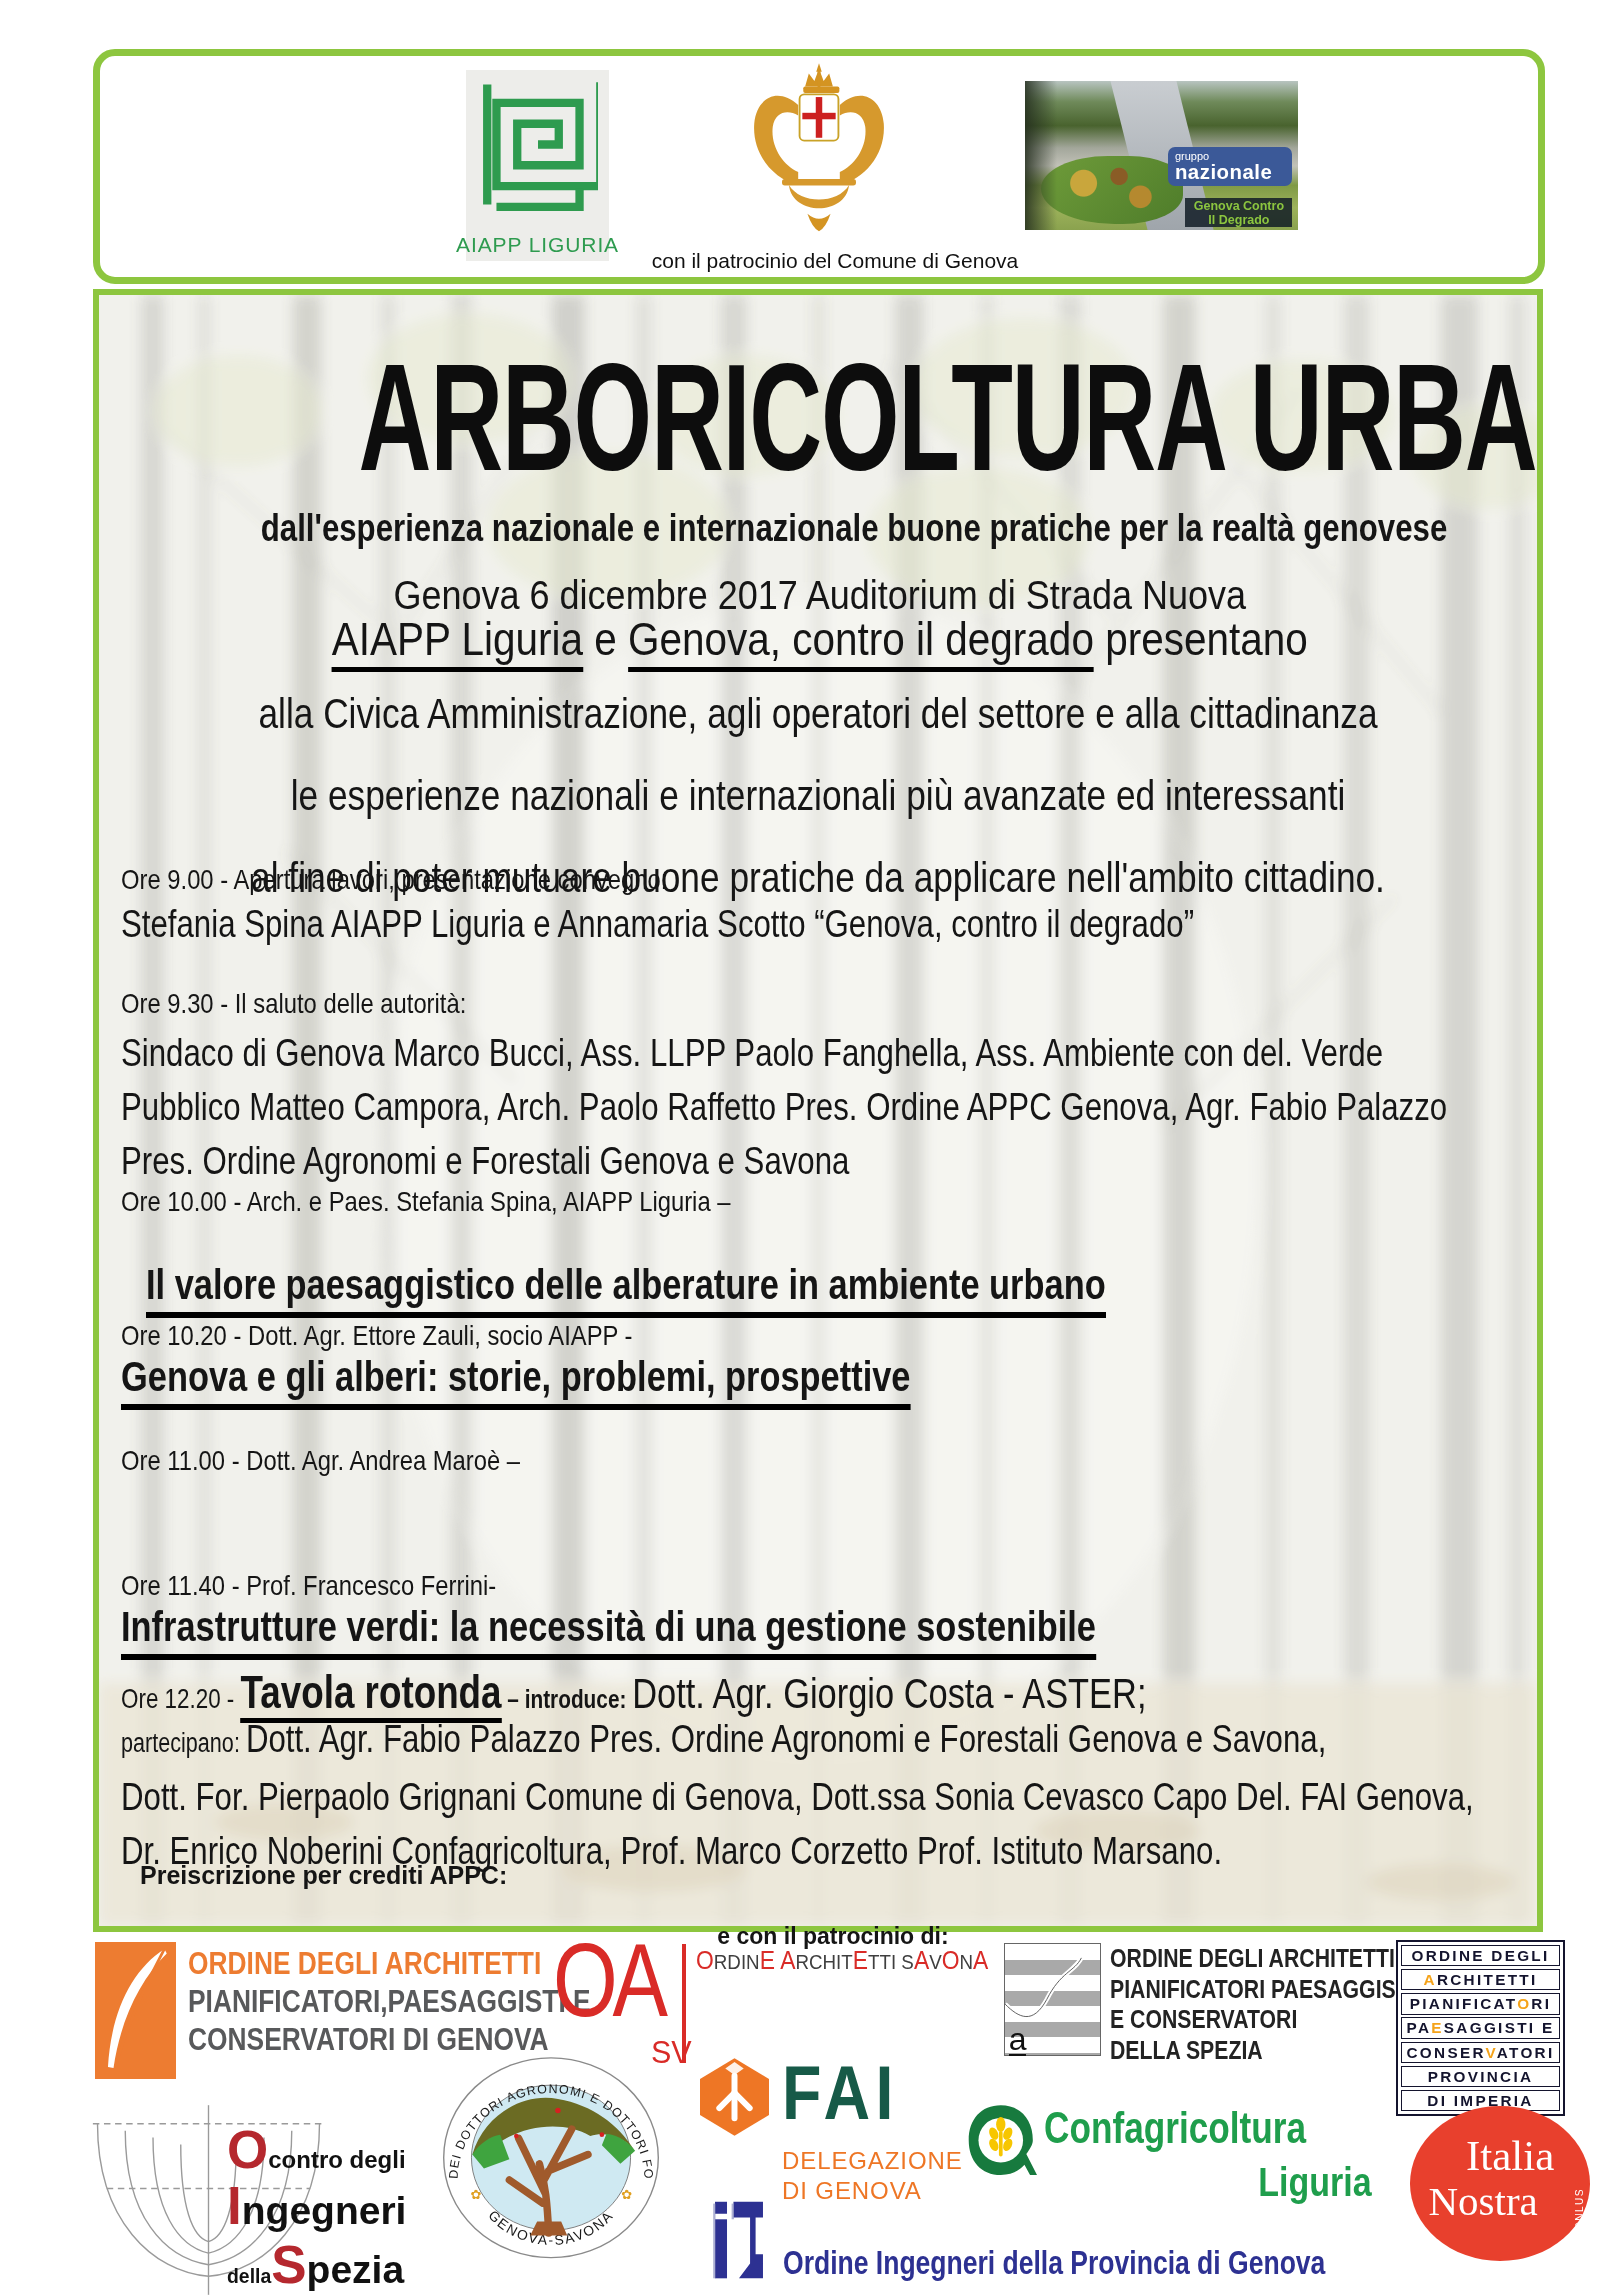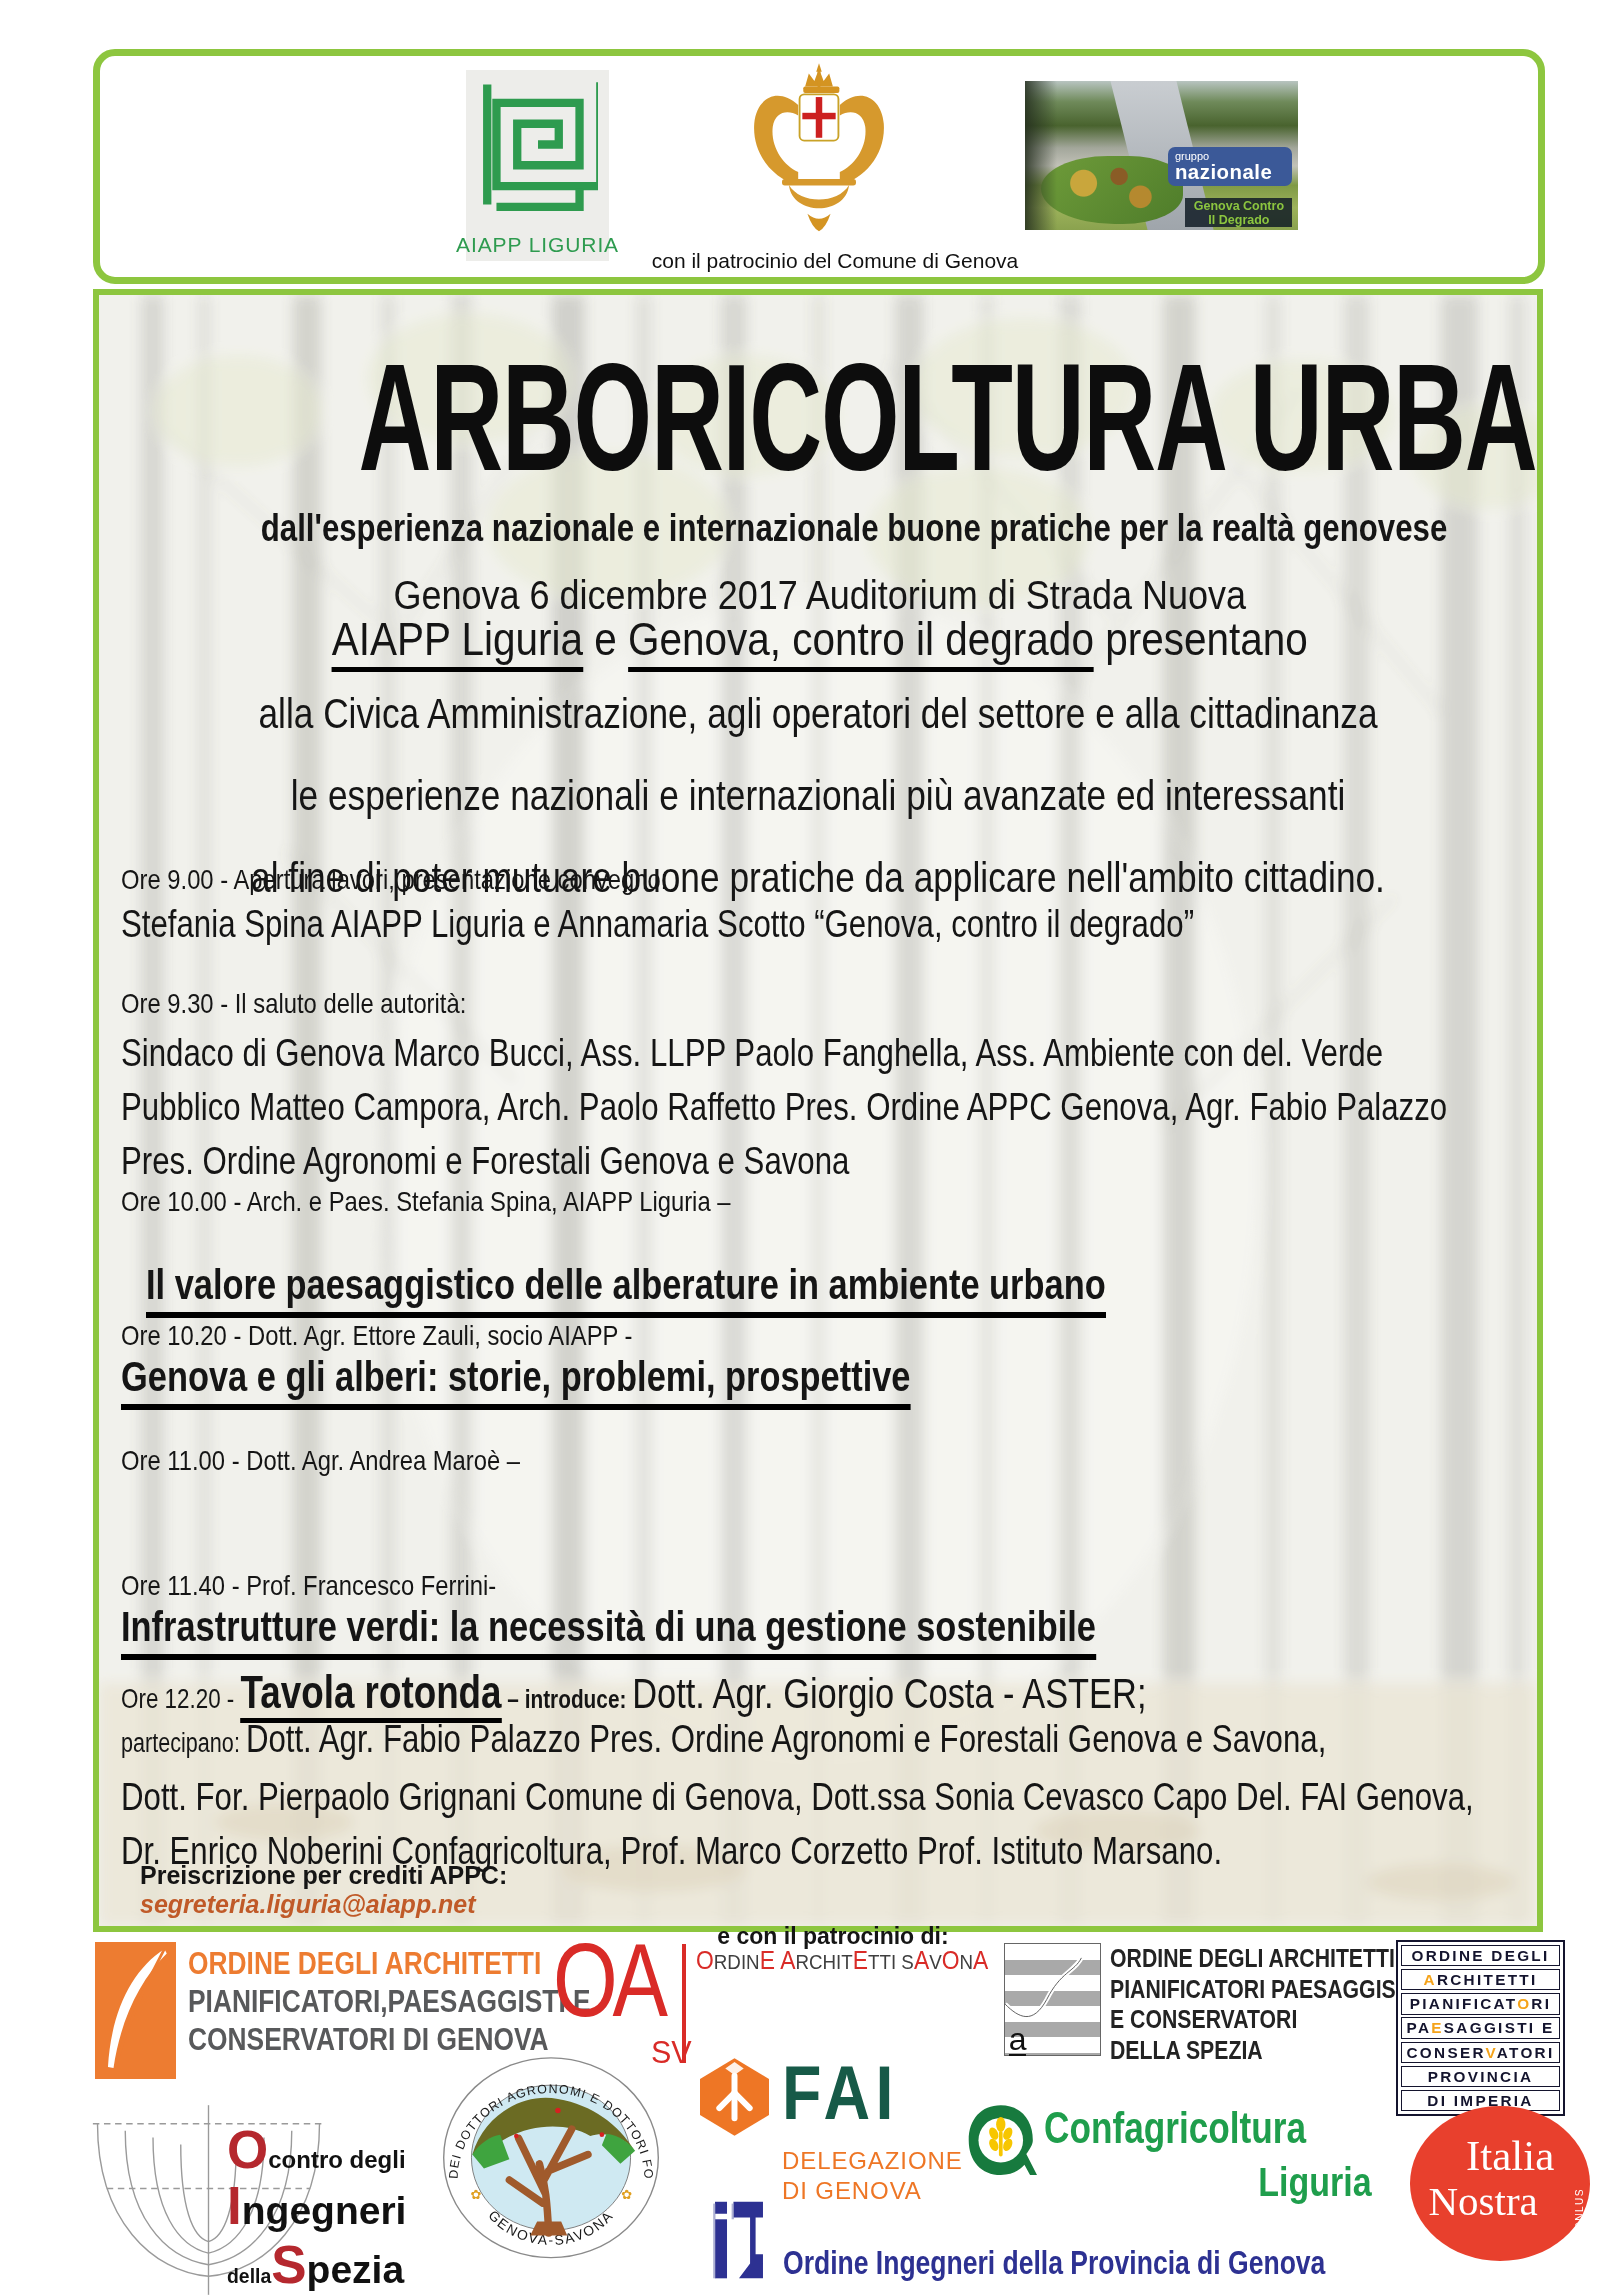--- a/index.html
+++ b/index.html
@@ -288,21 +288,20 @@
 
     <div class="mb b-round"><span class="rt-time">Ore 12.20 - </span><span class="rt-label">Tavola rotonda</span><span class="rt-small"> – introduce: </span><span class="rt-person">Dott. Agr. Giorgio Costa - ASTER;</span></div>
 
     <div class="mb b-parts big-block">
       <div class="big-line"><span class="parts-prefix">partecipano: </span><span>Dott. Agr. Fabio Palazzo Pres. Ordine Agronomi e Forestali Genova e Savona,</span></div>
       <div class="big-line">Dott. For. Pierpaolo Grignani Comune di Genova, Dott.ssa Sonia Cevasco Capo Del. FAI Genova,</div>
       <div class="big-line">Dr. Enrico Noberini Confagricoltura, Prof. Marco Corzetto Prof. Istituto Marsano.</div>
     </div>
 
     <div class="mb b-reg">Preiscrizione per crediti APPC:</div>
-    <a class="mb b-email" href="#">segreteria.liguria@aiapp.net</a>
   </div>
 
   <div class="footer">
     <div class="patron2">e con il patrocinio di:</div>
 
     <div class="oappc">
       <div class="feather-box">
         <svg width="81" height="137" viewBox="0 0 175 296">
           <path d="M150 15 C80 60 35 150 28 270 L40 272 C55 170 95 85 155 25 Z" fill="#fff"></path>
           <path d="M150 15 C110 90 70 180 45 268" stroke="#ED7C31" stroke-width="6" fill="none"></path>

